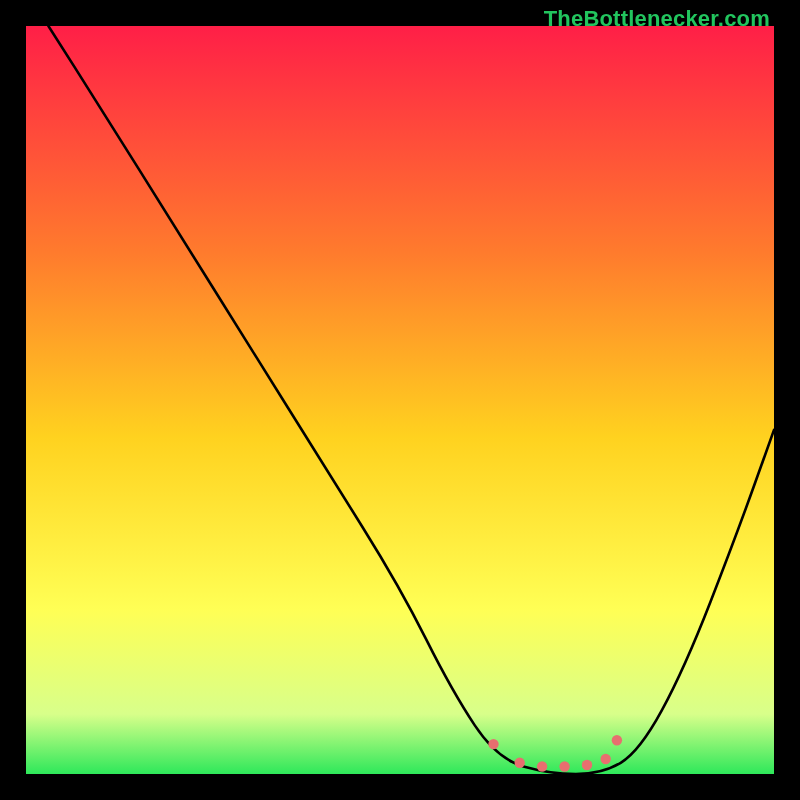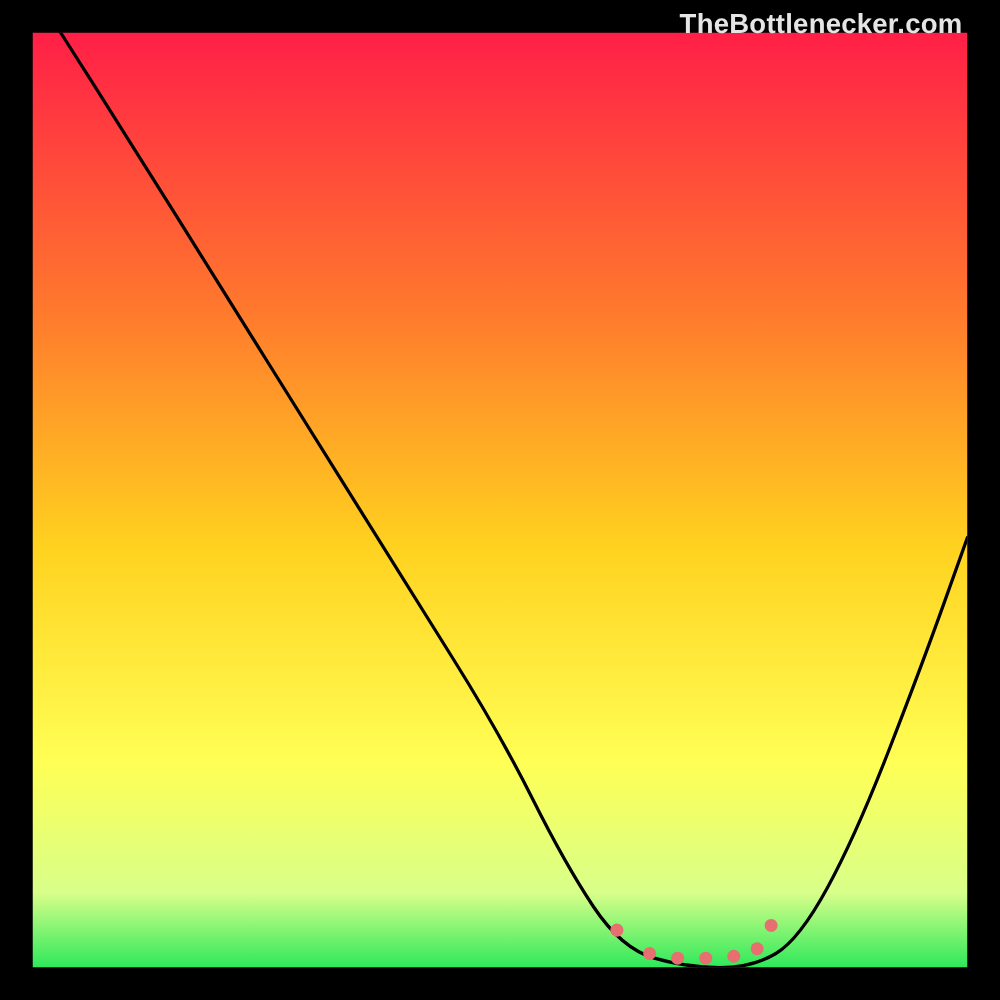--- a/index.html
+++ b/index.html
@@ -18,21 +18,21 @@
     height: 748px;
     background: #000;
   }
   .watermark {
     position: absolute;
     top: 6px;
     right: 30px;
     font-family: Arial, Helvetica, sans-serif;
     font-size: 22px;
     font-weight: 600;
-    color: #e5e5e5;
+    color: #22c55e;
     letter-spacing: 0.2px;
   }
   svg {
     display: block;
   }
 </style>
 </head>
 <body>
 
 <div class="frame">

